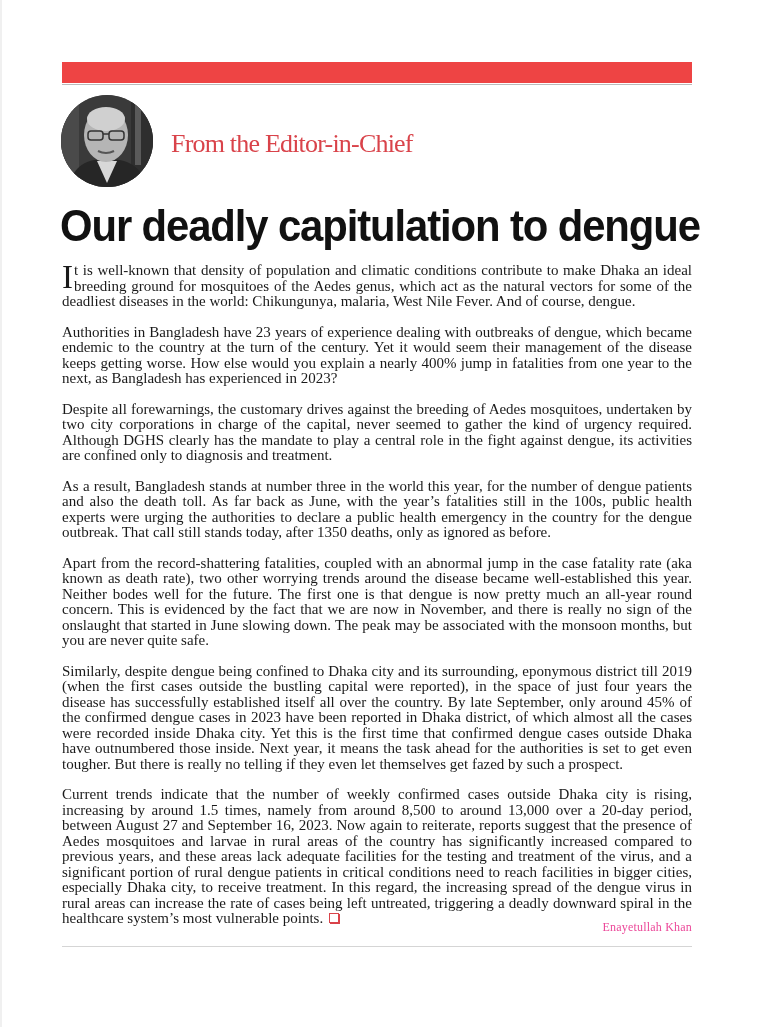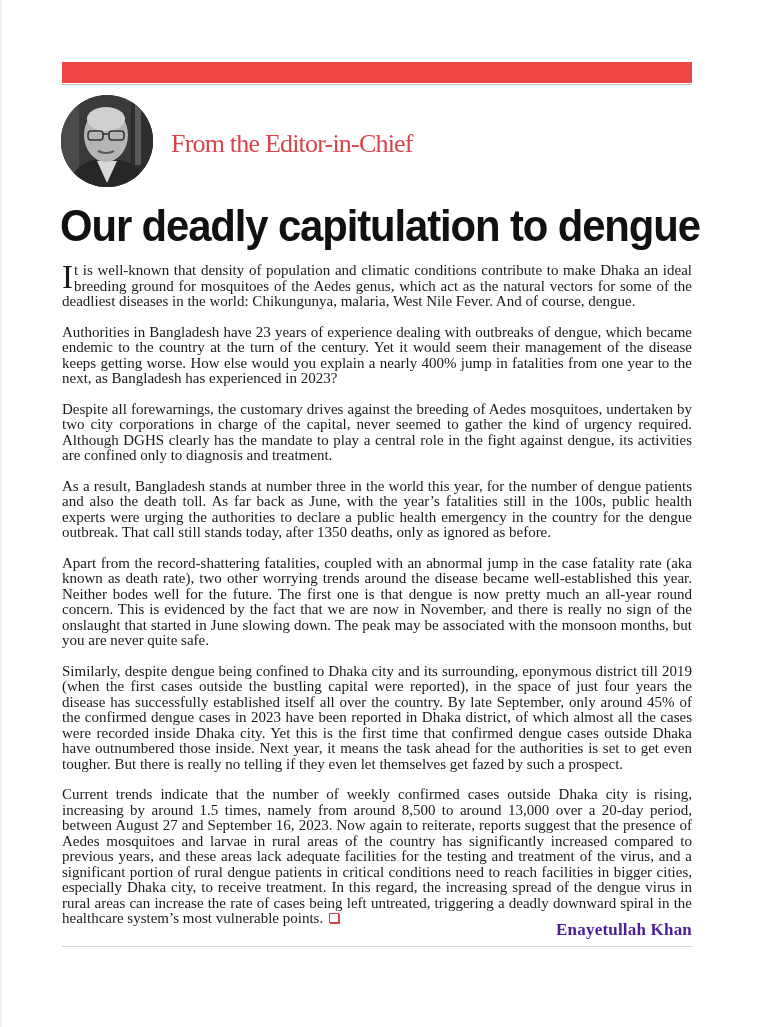--- a/index.html
+++ b/index.html
@@ -8,21 +8,21 @@
   .top-bar { position:absolute; left:62px; top:62px; width:630px; height:21px; background:#ee4444; }
   .top-bar-line { position:absolute; left:62px; top:84px; width:630px; height:1px; background:#bbbbbb; }
   .avatar { position:absolute; left:61px; top:95px; width:92px; height:92px; border-radius:50%; overflow:hidden; background:#555; }
   .avatar svg { display:block; }
   .section-label { position:absolute; left:171px; top:129px; font-family:"Liberation Serif", serif; font-size:26px; color:#d9434a; letter-spacing:-0.8px; white-space:nowrap; }
   .headline { position:absolute; left:60px; top:196px; width:636px; margin:0; font-family:"Liberation Sans", sans-serif; font-weight:bold; font-size:45px; line-height:60px; letter-spacing:-1.2px; color:#111; white-space:nowrap; transform:scaleX(0.93); transform-origin:left top; }
   .article { position:absolute; left:62px; top:263px; width:630px; }
   .article p { margin:0 0 15px 0; font-size:15px; line-height:15.5px; text-align:justify; color:#1a1a1a; }
   .article p.first::first-letter { float:left; font-size:33px; line-height:26px; padding-right:1px; margin-top:1px; }
   .end-mark { display:inline-block; width:8px; height:8px; border:1.5px solid #d9434a; margin-left:6px; vertical-align:0px; box-shadow:1px 1px 0 #d9434a; }
-  .byline { position:absolute; right:76px; top:920px; font-size:17px; font-weight:bold; color:#4c1d95; letter-spacing:0.2px; }
+  .byline { position:absolute; right:76px; top:920px; font-size:12px; font-weight:normal; color:#ec4899; letter-spacing:0.2px; }
   .bottom-rule { position:absolute; left:62px; top:946px; width:630px; height:1px; background:#d5d5d5; }
 </style>
 </head>
 <body>
 
 <div class="page-edge"></div>
 <div class="top-bar"></div>
 <div class="top-bar-line"></div>
 
 <div class="avatar" title="Editor-in-Chief portrait">

